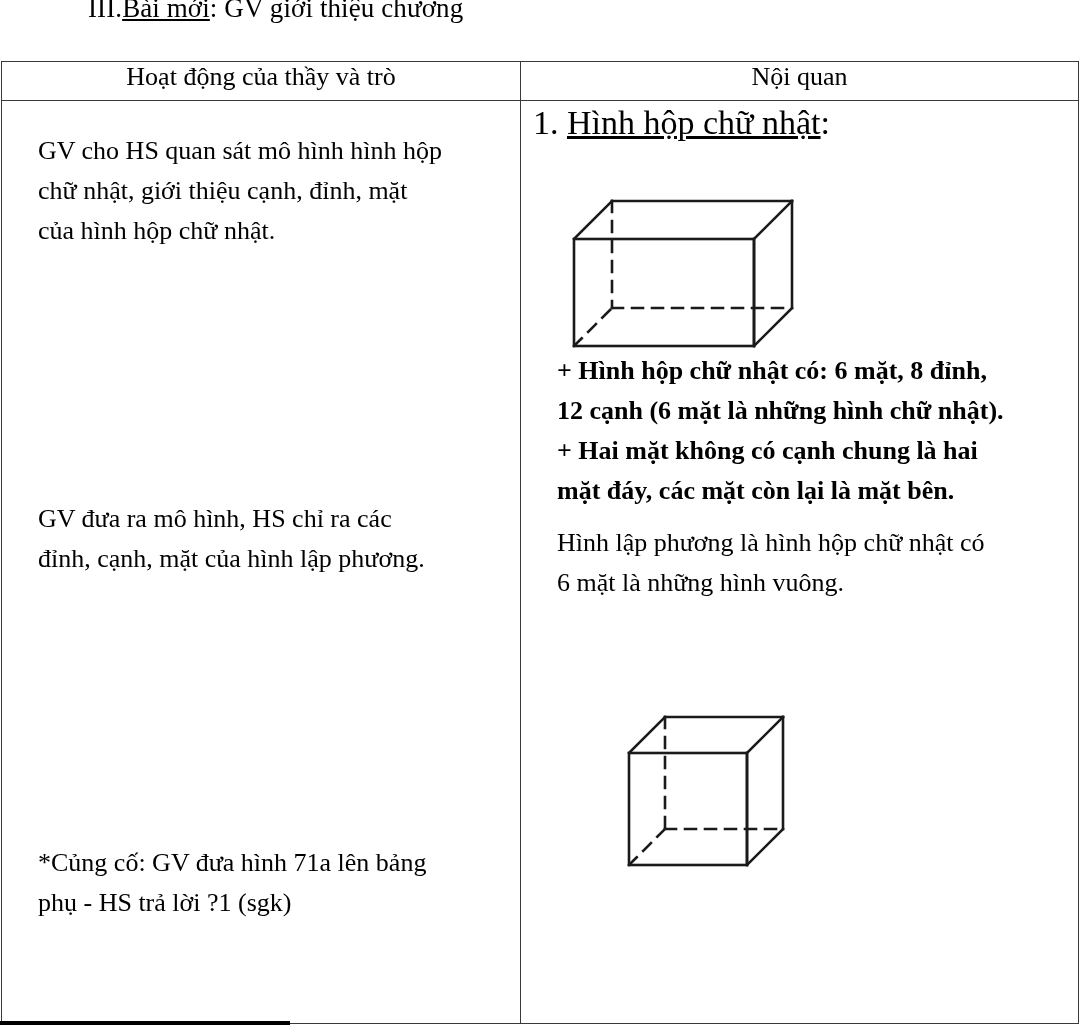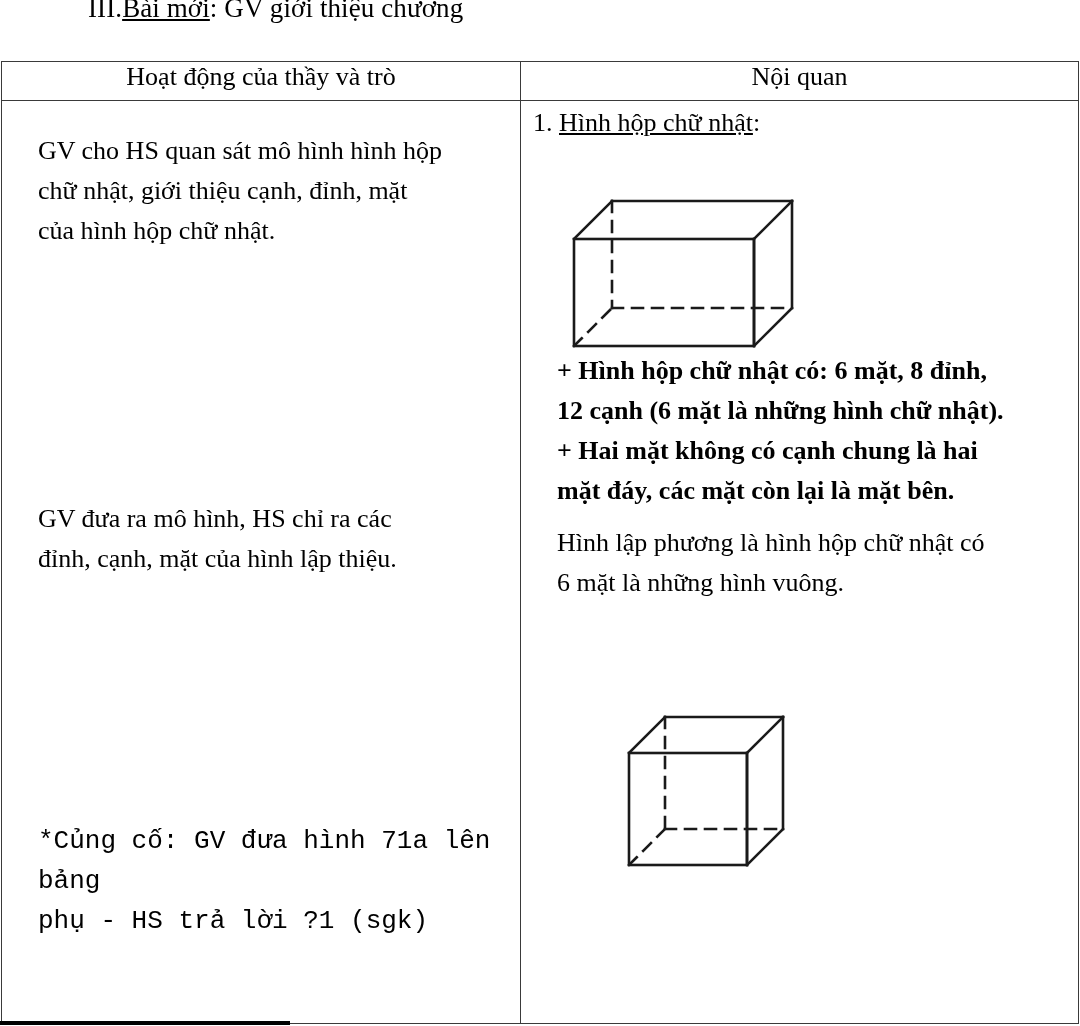--- a/index.html
+++ b/index.html
@@ -67,28 +67,28 @@
     position: absolute;
     font-size: 26px;
     line-height: 40px;
     white-space: pre-line;
     margin-left: 28px;
   }
 
   
   #left-para-1 { left: 8px;  top: 30px;  width: 505px; }
   #left-para-2 { left: 8px;  top: 398px; width: 505px; }
-  #left-para-3 { left: 8px;  top: 720px; width: 505px; font-family: Liberation Mono, monospace; }
+  #left-para-3 { left: 8px;  top: 742px; width: 505px; }
 
   
   #right-title {
     position: absolute;
     left: 12px;
     top: 4px;
-    font-size: 26px;
+    font-size: 34px;
     line-height: 36px;
     white-space: nowrap;
   }
   #right-title .num { text-decoration: none; }
   #right-title .underlined {
     text-decoration: underline;
     text-underline-offset: 2px;
   }
   #right-para-1 { left: 8px;  top: 250px; width: 548px; font-weight: bold; }
   #right-para-2 { left: 8px;  top: 422px; width: 548px; }
@@ -131,21 +131,21 @@
     </tr>
   </thead>
   <tbody>
     <tr>
 
       <td class="body-cell">
         <div class="para" id="left-para-1">GV cho HS quan sát mô hình hình hộp
 chữ nhật, giới thiệu cạnh, đỉnh, mặt
 của hình hộp chữ nhật.</div>
         <div class="para" id="left-para-2">GV đưa ra mô hình, HS chỉ ra các
-đỉnh, cạnh, mặt của hình lập thiệu.</div>
+đỉnh, cạnh, mặt của hình lập phương.</div>
         <div class="para" id="left-para-3">*Củng cố: GV đưa hình 71a lên bảng
 phụ - HS trả lời ?1 (sgk)</div>
       </td>
 
       <td class="body-cell">
 
         <div id="right-title">
           <span class="num">1. </span><span class="underlined">Hình hộp chữ nhật</span><span>:</span>
         </div>
 

